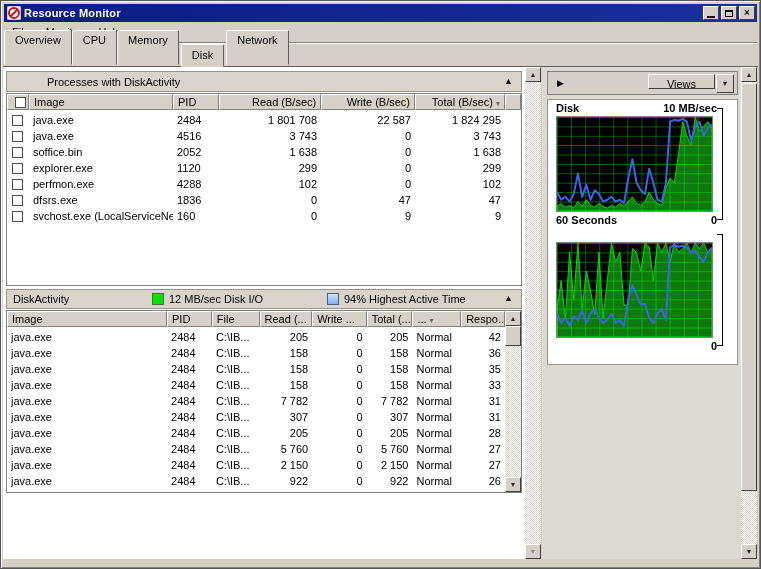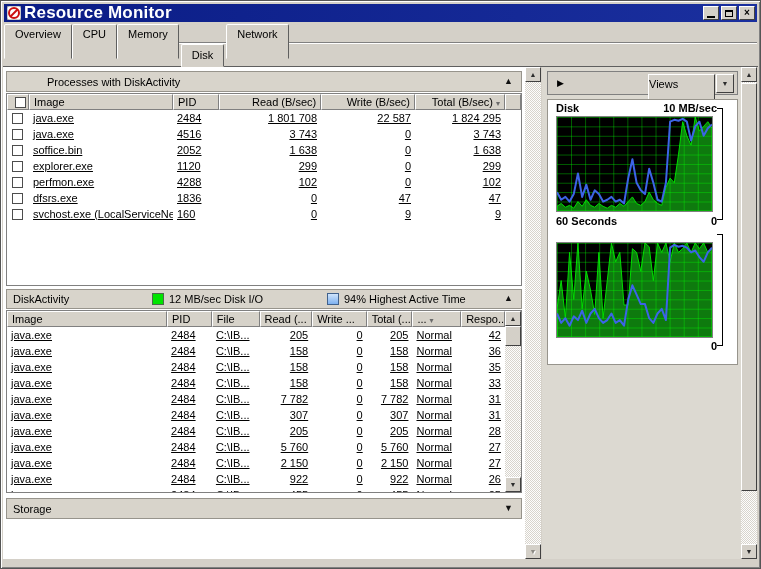--- a/index.html
+++ b/index.html
@@ -5,55 +5,55 @@
   * { margin:0; padding:0; box-sizing:border-box; }
   html,body { width:761px; height:569px; }
   body { font-family:"Liberation Sans", sans-serif; font-size:11px; color:#000; background:#d4d0c8; }
   .window { position:relative; width:761px; height:569px; background:#d4d0c8;
             border:1px solid #555; box-shadow:inset 1px 1px 0 #fff, inset -1px -1px 0 #808080; overflow:hidden; }
 
   
   .titlebar { position:absolute; left:3px; top:3px; right:3px; height:18px;
               background:linear-gradient(to right,#0a1c85,#1a2f9e); display:flex; align-items:center; padding:0 2px; }
   .app-icon { width:14px; height:14px; margin:0 3px 0 1px; flex:0 0 auto; }
-  .title-text { color:#fff; font-weight:bold; font-size:17px; letter-spacing:.2px; }
+  .title-text { color:#fff; font-weight:bold; font-size:11px; letter-spacing:.2px; }
   .winbtns { margin-left:auto; display:flex; gap:2px; }
   .winbtn { width:16px; height:14px; background:#d4d0c8; border:1px solid;
             border-color:#fff #404040 #404040 #fff; display:flex; align-items:center; justify-content:center;
             font-size:10px; font-weight:bold; line-height:1; }
   .glyph-min { width:8px; height:2px; background:#000; margin-top:7px; }
   .glyph-max { width:8px; height:7px; border:1px solid #000; border-top:2px solid #000; }
 
   
   .menubar { position:absolute; left:4px; top:23px; height:16px; display:flex; gap:2px; align-items:center; }
   .menu-item { padding:1px 7px; }
   .menu-sep { position:absolute; left:3px; right:3px; top:41px; border-top:1px solid #808080; border-bottom:1px solid #fff; }
 
   
   .tabstrip { position:absolute; left:3px; top:43px; height:23px; display:flex; align-items:flex-end; z-index:2; }
   .tab { height:35px; padding:3px 10px 0 10px; background:#d4d0c8; border:1px solid;
-         border-color:#fff #5f5f5f transparent #fff; border-radius:2px 2px 0 0; margin-bottom:8px; white-space:nowrap; }
+         border-color:#fff #5f5f5f transparent #fff; border-radius:2px 2px 0 0; margin-bottom:2px; white-space:nowrap; }
   .tab.active { height:23px; padding-top:4px; margin:0 2px; z-index:4; position:relative;
                 border-bottom:1px solid #d4d0c8; }
   .client-edge { position:absolute; left:2px; right:2px; top:65px; border-top:1px solid #5f5f5f; z-index:1; }
 
   
   .left-bg { position:absolute; left:2px; top:66px; width:522px; height:492px; background:#fff; }
   .right-bg { position:absolute; left:541px; top:66px; width:199px; height:492px; background:#dcd9d1; }
 
   .sec-header { position:absolute; left:5px; width:516px; height:21px; background:#d8d4cb;
                 border:1px solid #97948c; display:flex; align-items:center; padding:0 6px; z-index:2;}
   .sec-arrow { position:absolute; right:8px; top:4px; font-size:9px; color:#111; }
 
   
   .tbl { position:absolute; left:5px; width:516px; background:#fff; border:1px solid #808080; overflow:hidden; }
   .thr { display:flex; height:16px; }
   .th { height:16px; background:#d6d2c9; border:1px solid; border-color:#fff #808080 #808080 #fff;
         padding:1px 4px; overflow:hidden; white-space:nowrap; }
-  .tr { display:flex; height:16px; align-items:center;text-decoration:underline; }
+  .tr { display:flex; height:16px; align-items:flex-end; }
   .td { padding:0 4px; overflow:hidden; white-space:nowrap; }
   .num { text-align:right; }
   .sort-arrow { font-size:8px; color:#6b6b6b; margin-left:3px; }
   .cb { display:inline-block; width:11px; height:11px; background:#fff; border:1px solid #4d4d4d; margin:0 0 0 5px; flex:0 0 auto; }
 
   .t1 .c0{width:22px; display:flex; align-items:center;} .t1 .c1{width:144px;} .t1 .c2{width:46px;}
   .t1 .c3{width:102px;padding-left:32px;} .t1 .c4{width:94px;} .t1 .c5{width:90px;} .t1 .cf{flex:1;}
   .t2 .c0{width:165px;} .t2 .c1{width:46px;} .t2 .c2{width:49px;} .t2 .c3{width:54px;}
   .t2 .c4{width:56px;} .t2 .c5{width:47px;} .t2 .c6{width:50px;} .t2 .c7{width:45px;}
   .t2 .thr { width:498px; }
@@ -64,22 +64,22 @@
   .sb-btn { position:absolute; left:0; width:16px; height:15px; background:#d4d0c8; border:1px solid;
             border-color:#fff #404040 #404040 #fff; display:flex; align-items:center; justify-content:center;
             font-size:7px; color:#2c2c2c; line-height:1; }
   .sb-btn.dis { color:#8c8a84; text-shadow:1px 1px 0 #fff; }
   .sb-thumb { position:absolute; left:0; width:16px; background:#d4d0c8; border:1px solid; border-color:#fff #404040 #404040 #fff; }
 
   
   .toolbar { position:absolute; left:546px; top:70px; width:191px; height:24px; background:#d4d0c8;
              border:1px solid #808080; }
   .expander { position:absolute; left:9px; top:6px; font-size:9px; color:#000; }
-  .views-btn { position:absolute; right:22px; top:2px; width:67px; height:26px; background:#d4d0c8;
-               border:1px solid; border-color:#fff #404040 #404040 #fff; padding-top:3px; }
+  .views-btn { position:absolute; right:22px; top:2px; width:67px; height:15px; background:#d4d0c8;
+               border:1px solid; border-color:#fff #404040 #404040 #fff; text-align:center; padding-top:3px; }
   .views-drop { position:absolute; right:3px; top:2px; width:18px; height:19px; background:#d4d0c8;
                 border:1px solid; border-color:#fff #404040 #404040 #fff; display:flex; align-items:center; justify-content:center;
                 font-size:7px; color:#2c2c2c; }
 
   .card { position:absolute; left:546px; top:98px; width:191px; height:266px; background:#fff; border:1px solid #97948c; }
   .g-row { position:absolute; left:8px; right:20px; height:13px; font-weight:bold; display:flex; justify-content:space-between; white-space:nowrap; }
   .plot { position:absolute; left:8px; width:157px; height:96px; background:#000; border:1px solid #808080; overflow:hidden; }
   .plot svg { position:absolute; inset:0; width:100%; height:100%; }
   .grid { position:absolute; inset:0; pointer-events:none;
           background-image:linear-gradient(rgba(0,255,0,.38) 1px, transparent 1px),
@@ -365,24 +365,20 @@
       <div class="sb-btn" style="top:0;">
           <span>▲</span>
         </div>
       <div class="sb-thumb" style="top:15px; height:20px;"></div>
       <div class="sb-btn" style="bottom:0; top:auto;">
           <span>▼</span>
         </div>
     </div>
   </div>
 
-  <div class="sec-header" style="top:497px;">
-    <span>Storage</span>
-    <span class="sec-arrow">▼</span>
-  </div>
 
   <div class="sb" style="left:524px; top:66px; height:492px;">
     <div class="sb-btn" style="top:0;">
         <span>▲</span>
       </div>
     <div class="sb-btn dis" style="bottom:0; top:auto;">
         <span>▼</span>
       </div>
   </div>
 
@@ -402,21 +398,21 @@
     <div class="plot" style="top:16px;">
       <svg class="area-svg" viewBox="0 0 100 100" preserveAspectRatio="none">
           <polygon points="0,100 0.00,95.00 2.70,92.00 5.41,96.00 8.11,94.00 10.81,97.00 13.51,90.00 16.22,95.00 18.92,88.00 21.62,94.00 24.32,96.00 27.03,92.00 29.73,95.00 32.43,97.00 35.14,94.00 37.84,96.00 40.54,92.00 43.24,95.00 45.95,90.00 48.65,85.00 51.35,92.00 54.05,94.00 56.76,90.00 59.46,80.00 62.16,88.00 64.86,92.00 67.57,94.00 70.27,75.00 72.97,65.00 75.68,70.00 78.38,40.00 81.08,5.00 83.78,20.00 86.49,30.00 89.19,0.00 91.89,15.00 94.59,10.00 97.30,5.00 100.00,12.00 100,100" fill="#0e7a0e" stroke="#00dc00" stroke-width="1" vector-effect="non-scaling-stroke"></polygon>
         </svg>
       <div class="grid"></div>
       <svg class="line-svg" viewBox="0 0 100 100" preserveAspectRatio="none">
           <polyline points="0.00,80.00 2.70,88.00 5.41,85.00 8.11,90.00 10.81,82.00 13.51,60.00 16.22,85.00 18.92,72.00 21.62,88.00 24.32,78.00 27.03,82.00 29.73,90.00 32.43,88.00 35.14,85.00 37.84,90.00 40.54,88.00 43.24,92.00 45.95,65.00 48.65,45.00 51.35,70.00 54.05,78.00 56.76,82.00 59.46,55.00 62.16,70.00 64.86,88.00 67.57,90.00 70.27,70.00 72.97,5.00 75.68,3.00 78.38,4.00 81.08,2.00 83.78,5.00 86.49,25.00 89.19,10.00 91.89,5.00 94.59,20.00 97.30,12.00 100.00,8.00" fill="none" stroke="#3c64e6" stroke-width="2" vector-effect="non-scaling-stroke" stroke-linejoin="round"></polyline>
         </svg>
     </div>
     <div class="bracket" style="top:8px;"></div>
-    <div class="g-row" style="top:114px;align-items:center;">
+    <div class="g-row" style="top:114px;">
       <span>60 Seconds</span>
       <span>0</span>
     </div>
 
     <div class="plot" style="top:142px;">
       <svg class="area-svg" viewBox="0 0 100 100" preserveAspectRatio="none">
           <polygon points="0,100 0.00,70.00 2.70,40.00 5.41,80.00 8.11,10.00 10.81,60.00 13.51,0.00 16.22,70.00 18.92,30.00 21.62,50.00 24.32,76.00 27.03,10.00 29.73,80.00 32.43,40.00 35.14,0.00 37.84,20.00 40.54,10.00 43.24,66.00 45.95,66.00 48.65,6.00 51.35,10.00 54.05,30.00 56.76,0.00 59.46,4.00 62.16,40.00 64.86,0.00 67.57,10.00 70.27,0.00 72.97,20.00 75.68,0.00 78.38,10.00 81.08,6.00 83.78,0.00 86.49,10.00 89.19,0.00 91.89,6.00 94.59,0.00 97.30,10.00 100.00,6.00 100,100" fill="#0e7a0e" stroke="#00dc00" stroke-width="1" vector-effect="non-scaling-stroke"></polygon>
         </svg>
       <div class="grid"></div>
       <svg class="line-svg" viewBox="0 0 100 100" preserveAspectRatio="none">

